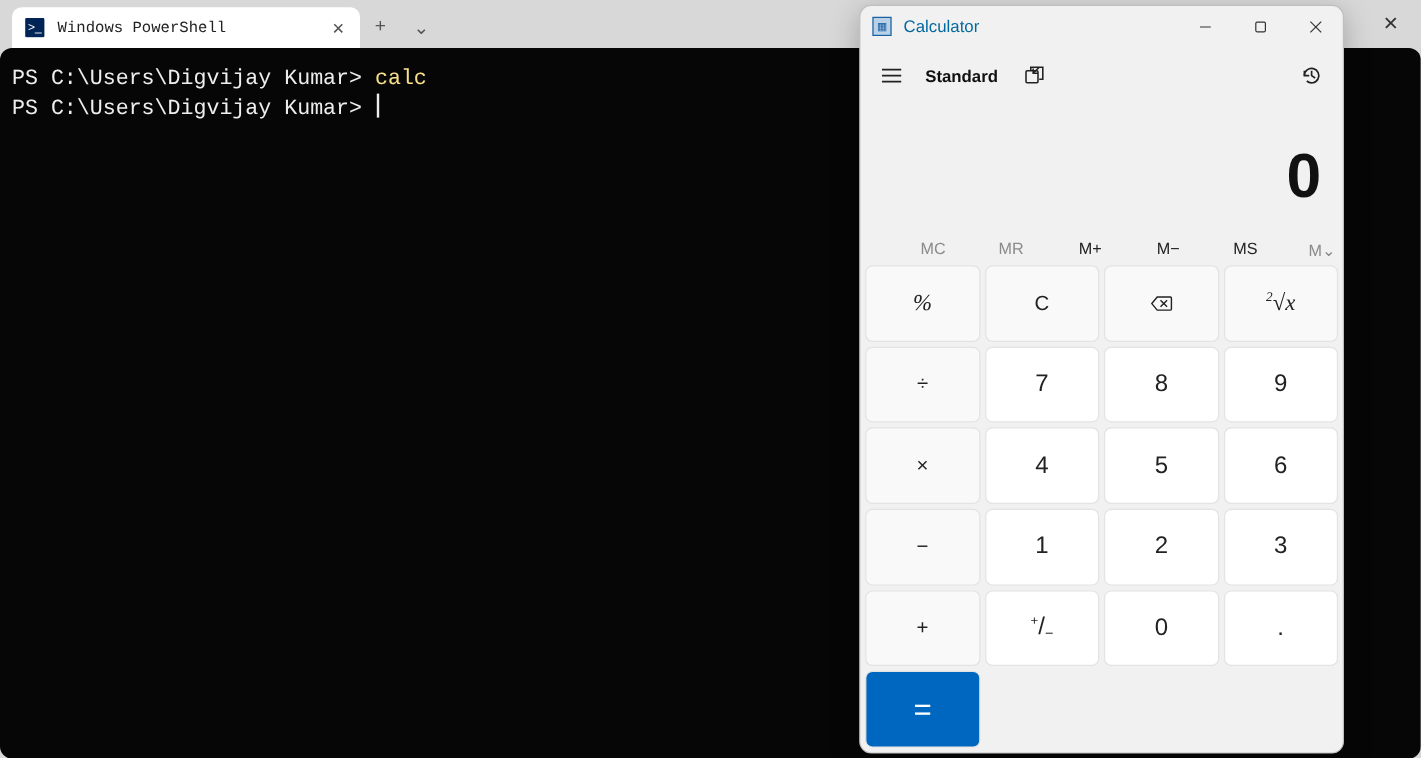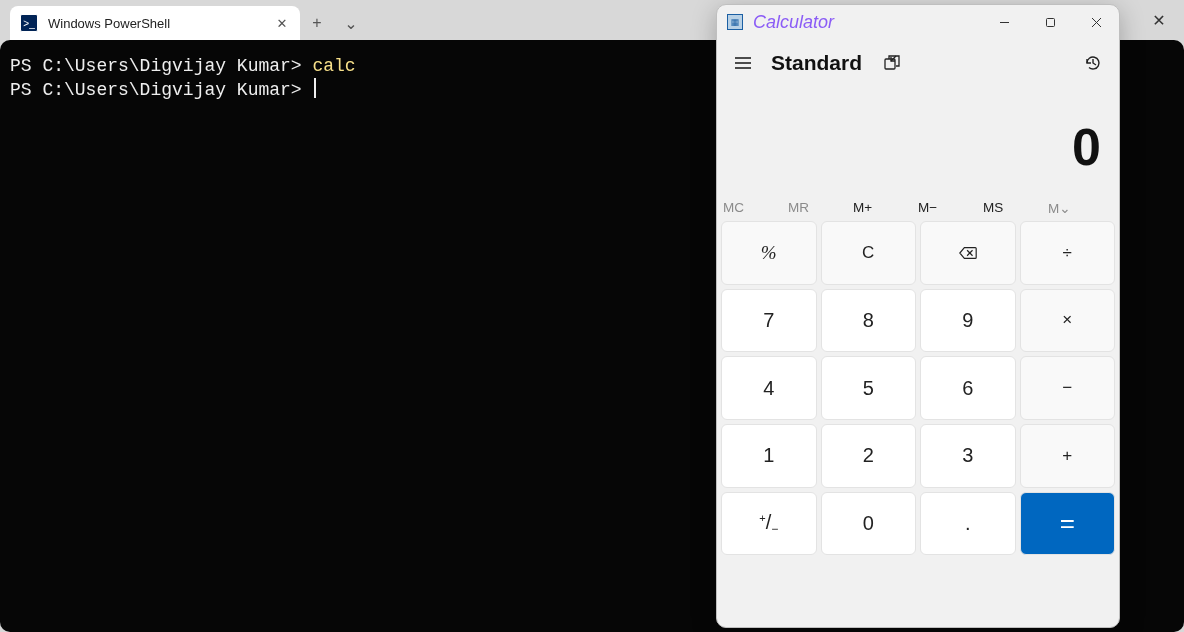--- a/index.html
+++ b/index.html
@@ -8,21 +8,21 @@
 
   
   .tabstrip {
     height: 40px; background:#d8d8d8; display:flex; align-items:flex-end;
   }
   .tab {
     margin-left:10px; height:34px; width:290px; background:#fff; border-top-left-radius:8px; border-top-right-radius:8px;
     display:flex; align-items:center; padding:0 10px; gap:10px; font-size:13px; color:#222;
   }
   .tab .ps-icon { width:18px; height:18px; background:#012456; color:#fff; display:flex; align-items:center; justify-content:center; font-size:10px; border-radius:2px; border:1px solid #fff;}
-  .tab .title { flex:1; }
+  .tab .title { flex:1;font-family:Liberation Mono, monospace; }
   .tab .close { width:16px; text-align:center; color:#555; }
   .newtab, .drop {
     width:34px; height:34px; display:flex; align-items:center; justify-content:center; color:#555; font-size:16px;
   }
   .global-close {
     position:absolute; top:0; right:0; width:50px; height:40px; display:flex; align-items:center; justify-content:center; color:#333; font-size:16px;
   }
 
   .terminal {
     position:absolute; left:0; top:40px; right:0; bottom:0;
@@ -38,45 +38,45 @@
   
   .calc {
     position:absolute; top:4px; left:716px; width:404px; height:624px;
     background:#f1f1f1; border:1px solid #bfbfbf; border-radius:10px; box-shadow:0 6px 24px rgba(0,0,0,0.25);
     display:flex; flex-direction:column;
   }
   .calc-titlebar {
     height:34px; display:flex; align-items:center; padding-left:10px; gap:10px;
   }
   .calc-titlebar .app-icon { width:16px; height:16px; background:#b8d1e6; border:1px solid #1b5fa3; display:flex; align-items:center; justify-content:center; font-size:9px; color:#1b5fa3;}
-  .calc-titlebar .app-title { font-size:18px; color:#8b5cf6;font-style:italic; }
+  .calc-titlebar .app-title { font-size:14px; color:#0369a1; }
   .winbtns { margin-left:auto; display:flex; }
   .winbtn { width:46px; height:34px; display:flex; align-items:center; justify-content:center; color:#333; }
   .winbtn svg { width:11px; height:11px; stroke:#333; fill:none; stroke-width:1; }
 
   .calc-header {
     height:48px; display:flex; align-items:center; padding:0 12px; gap:14px;
   }
   .hamburger { width:28px; height:28px; display:flex; align-items:center; justify-content:center; }
   .hamburger svg { width:18px; height:14px; stroke:#222; stroke-width:1.6; }
-  .mode-title { font-size:21px; font-weight:600; color:#111; }
+  .mode-title { font-size:14px; font-weight:600; color:#111; }
   .ontop { width:28px; height:28px; display:flex; align-items:center; justify-content:center; margin-left:2px;}
   .ontop svg { width:18px; height:18px; stroke:#222; fill:none; stroke-width:1.3;}
   .history { margin-left:auto; width:28px; height:28px; display:flex; align-items:center; justify-content:center;}
   .history svg { width:18px; height:18px; stroke:#222; fill:none; stroke-width:1.4;}
 
   .display {
     height:96px; display:flex; align-items:flex-end; justify-content:flex-end; padding:0 18px 6px 18px;
     font-size:52px; font-weight:600; color:#111;
   }
 
   .memrow {
     height:34px; display:flex; align-items:center; justify-content:space-around; padding:0 6px; font-size:13.5px;
   }
-  .memrow .m { flex:1; text-align:left; color:#8b8b8b;margin-top:15px; }
+  .memrow .m { flex:1; text-align:right; color:#8b8b8b;margin-top:15px; }
   .memrow .m.active { color:#222; }
 
   .keypad {
     flex:1; display:grid; grid-template-columns:repeat(4,1fr); grid-template-rows:repeat(6,1fr);
     gap:4px; padding:4px;
   }
   .key {
     background:#f9f9f9; border:1px solid #e3e3e3; border-radius:6px; display:flex; align-items:center; justify-content:center;
     font-size:17px; color:#222;
   }
@@ -176,20 +176,23 @@
         </div>
       <div class="key op">C</div>
       <div class="key op">
         <svg viewBox="0 0 22 16">
             <path d="M7 2 H19 a1 1 0 0 1 1 1 V13 a1 1 0 0 1 -1 1 H7 L2 8 Z"></path>
             <line x1="10" y1="5" x2="16" y2="11"></line>
             <line x1="16" y1="5" x2="10" y2="11"></line>
           </svg>
       </div>
 
+      <div class="key op">
+          <span class="ital"><span class="presup">2</span>√x</span>
+        </div>
       <div class="key op">÷</div>
 
       <div class="key num">7</div>
       <div class="key num">8</div>
       <div class="key num">9</div>
       <div class="key op">×</div>
 
       <div class="key num">4</div>
       <div class="key num">5</div>
       <div class="key num">6</div>

